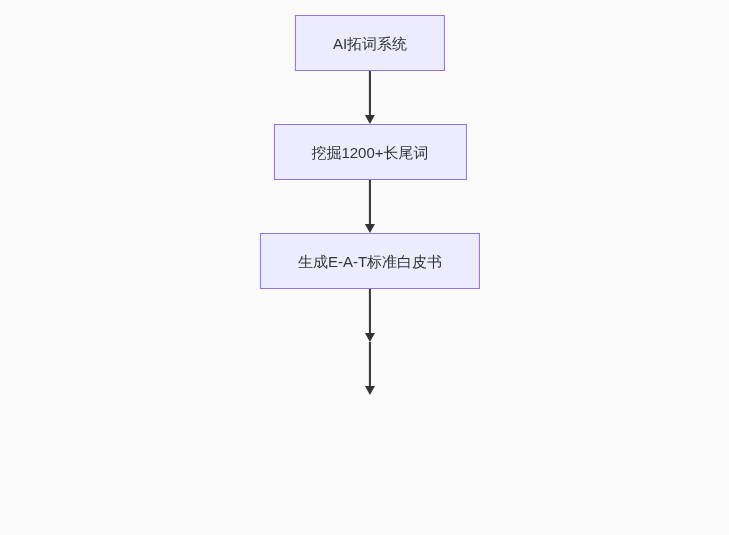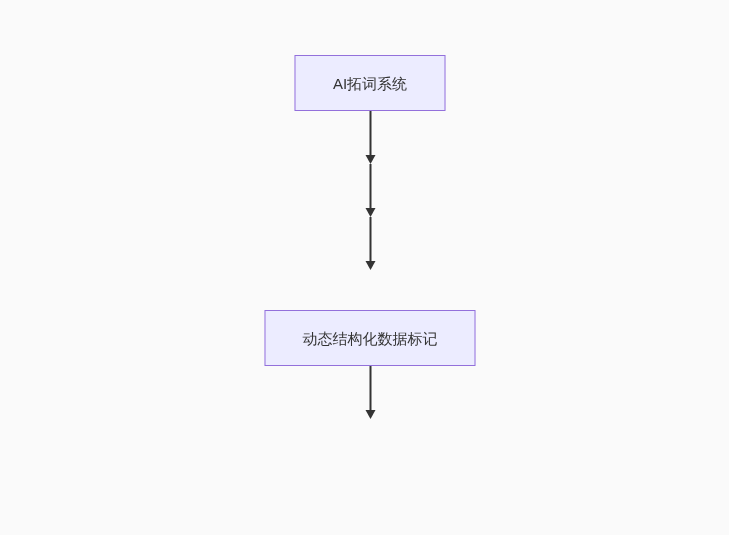--- a/index.html
+++ b/index.html
@@ -26,21 +26,20 @@
   .node {
     box-sizing: border-box;
     height: 56px;
     padding: 0 37px;
     background: var(--node-fill, #ECECFF);
     border: 1px solid var(--node-border, #9370DB);
     display: flex;
     align-items: center;
     justify-content: center;
     white-space: nowrap;
-    margin-top: 40px;
   }
   .node-label {
     color: var(--text-color, #333333);
     font-size: 15px;
     line-height: 1;
   }
   .arrow {
     width: 12px;
     height: 53px;
     display: flex;
@@ -68,35 +67,38 @@
 
   <div class="node">
     <span class="node-label">AI拓词系统</span>
   </div>
 
   <div class="arrow">
     <span class="arrow-line"></span>
     <span class="arrow-head"></span>
   </div>
 
+  <div class="node">
+    <span class="node-label">挖掘1200+长尾词</span>
+  </div>
+
+  <div class="arrow">
+    <span class="arrow-line"></span>
+    <span class="arrow-head"></span>
+  </div>
+
+  <div class="node">
+    <span class="node-label">生成E-A-T标准白皮书</span>
+  </div>
 
   <div class="arrow">
     <span class="arrow-line"></span>
     <span class="arrow-head"></span>
   </div>
 
 
   <div class="arrow">
     <span class="arrow-line"></span>
     <span class="arrow-head"></span>
   </div>
 
-  <div class="node">
-    <span class="node-label">动态结构化数据标记</span>
-  </div>
-
-  <div class="arrow">
-    <span class="arrow-line"></span>
-    <span class="arrow-head"></span>
-  </div>
-
 
 </div>
 
 </body></html>

